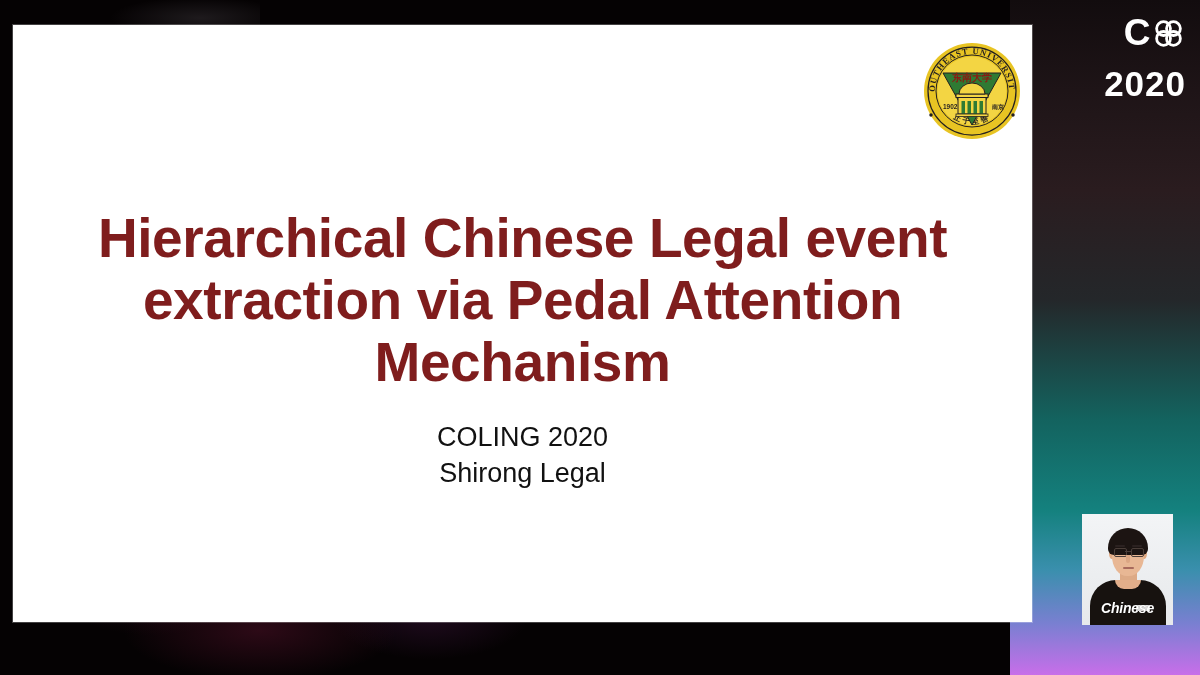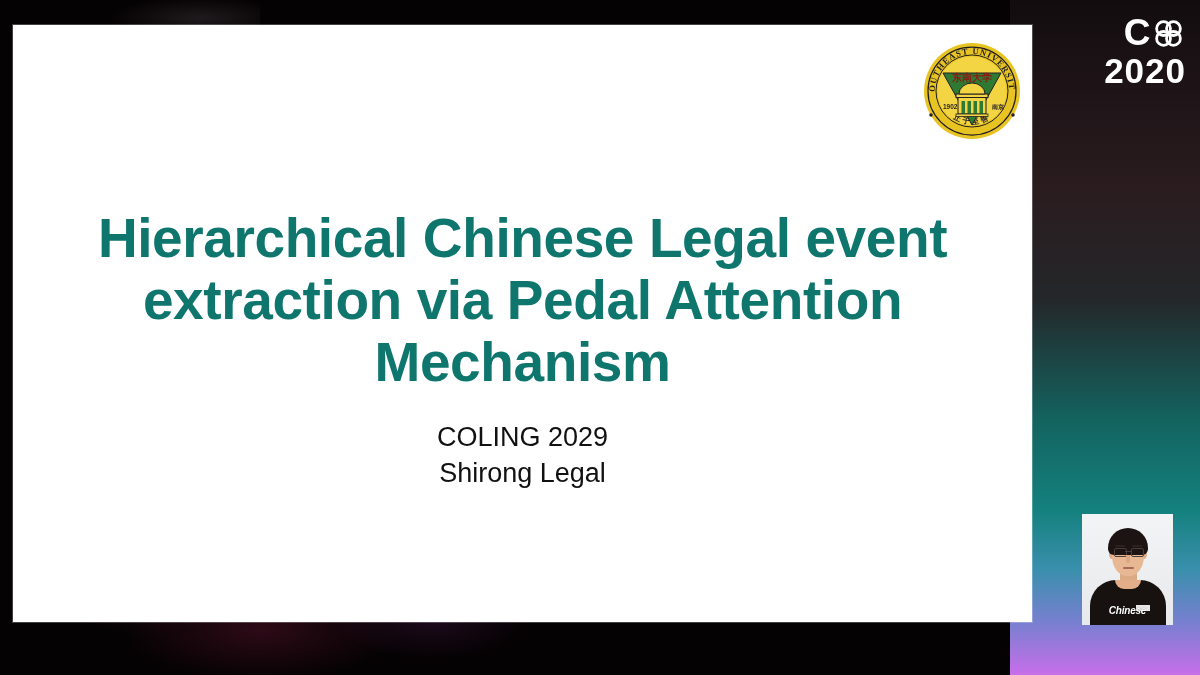--- a/index.html
+++ b/index.html
@@ -77,21 +77,21 @@
   }
   .coling-knot {
     display: inline-block;
     width: 33px;
     height: 33px;
     margin: 0 1px;
     position: relative;
     top: 1px;
   }
   .coling-line2 {
-    margin-top: 2px;
+    margin-top: 15px;
     font-size: 35px;
     font-weight: 700;
     letter-spacing: 1px;
   }
 
   
   .slide {
     position: absolute;
     left: 13px;
     top: 25px;
@@ -114,21 +114,21 @@
   
   .slide-title {
     position: absolute;
     left: 40px;
     top: 145px;
     width: 939px;
     text-align: center;
     font-size: 55px;
     font-weight: 700;
     line-height: 1.13;
-    color: #0f766e;
+    color: #7f1d1d;
     letter-spacing: -0.4px;
   }
 
   
   .slide-submeta {
     position: absolute;
     left: 40px;
     top: 395px;
     width: 939px;
     text-align: center;
@@ -217,21 +217,21 @@
     position: absolute; left: 33px; top: 66px;
     width: 26px; height: 9px;
     background: #e2ae8a;
     border-radius: 0 0 13px 13px;
   }
   .pt-shirt-text {
     position: absolute;
     left: 0; right: 0; bottom: 9px;
     text-align: center;
     color: #ffffff;
-    font-size: 10px;
+    font-size: 14px;
     font-weight: 700;
     font-style: italic;
     letter-spacing: -0.2px;
     text-shadow: 0 0 1px rgba(0,0,0,0.6);
   }
   .pt-shirt-badge {
     position: absolute;
     left: 54px; bottom: 14px;
     width: 14px; height: 6px;
     background: #ffffff;
@@ -299,21 +299,21 @@
           <rect x="68" y="146" width="64" height="5" fill="#f3d543" stroke="#231f20" stroke-width="1.6"></rect>
         </g>
         <text x="42" y="136" font-family="'Liberation Sans', sans-serif" font-size="13" font-weight="bold" fill="#231f20">1902</text>
         <text x="140" y="136" font-family="'DejaVu Sans', sans-serif" font-size="12" font-weight="bold" fill="#231f20">南京</text>
       </svg>
     </div>
 
     <h1 class="slide-title">Hierarchical Chinese Legal event extraction via Pedal Attention Mechanism</h1>
 
     <div class="slide-submeta">
-      <div class="meta-line">COLING 2029</div>
+      <div class="meta-line">COLING 2020</div>
       <div class="meta-line">Shirong Legal</div>
     </div>
   </div>
 
   <div class="presenter-thumb">
     <div class="pt-photo">
       <div class="pt-shirt"></div>
       <div class="pt-neck"></div>
       <div class="pt-collar"></div>
       <div class="pt-ear-l"></div>

